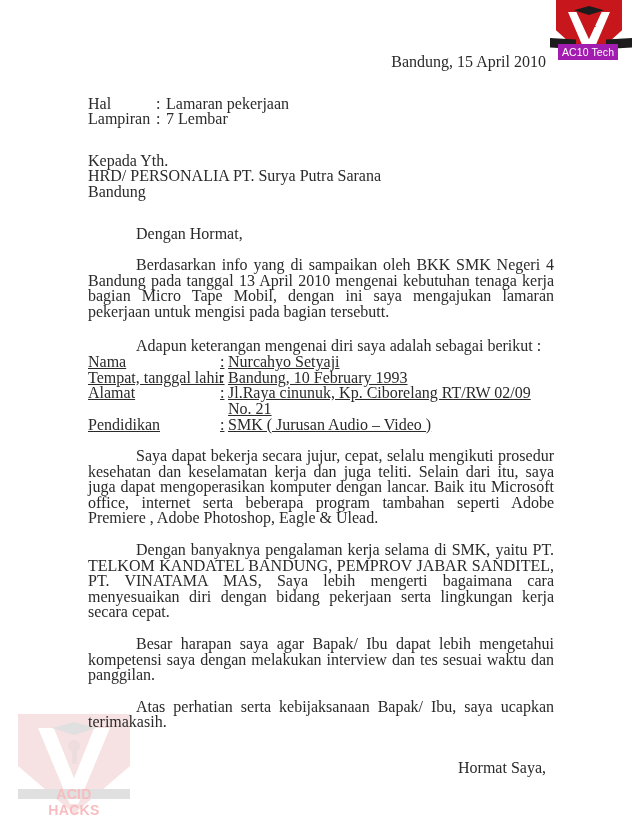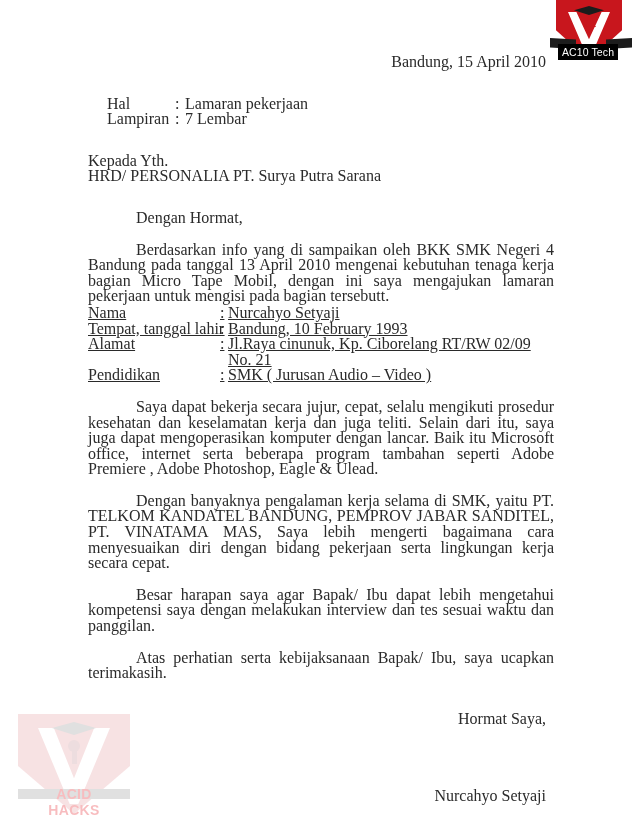--- a/index.html
+++ b/index.html
@@ -72,21 +72,21 @@
     width: 26px;
     height: 11px;
     background: #1c1c1c;
   }
   .logo-top .ribbon-l { left: 2px; clip-path: polygon(0% 0%, 100% 14%, 100% 100%, 0% 86%); }
   .logo-top .ribbon-r { left: 58px; clip-path: polygon(0% 14%, 100% 0%, 100% 86%, 0% 100%); }
   .logo-top .brand {
     position: absolute;
     top: 50px;
     left: 10px;
-    background: #000000;
+    background: #a21caf;
     color: #ffffff;
     font-family: "Liberation Sans", sans-serif;
     font-size: 10.5px;
     line-height: 14px;
     padding: 1px 4px;
     white-space: nowrap;
     letter-spacing: .1px;
   }
 
   
@@ -176,21 +176,20 @@
     line-height: 15.6px;
   }
   .dateline {
     text-align: right;
     margin-top: 54px;
     padding-right: 8px;
     white-space: nowrap;
   }
   .meta {
     margin-top: 26px;
-    margin-left: 19px;
   }
   .meta .row {
     display: flex;
     white-space: nowrap;
   }
   .meta .k { width: 68px; flex: 0 0 68px; }
   .meta .s { width: 10px; flex: 0 0 10px; }
 
   .recipient { margin-top: 26px; }
   .recipient div { white-space: nowrap; }
@@ -269,26 +268,28 @@
       <div class="row">
         <span class="k">Lampiran</span>
         <span class="s">:</span>
         <span>7 Lembar</span>
       </div>
     </div>
 
     <div class="recipient">
       <div>Kepada Yth.</div>
       <div>HRD/ PERSONALIA PT. Surya Putra Sarana</div>
+      <div>Bandung</div>
     </div>
 
     <div class="salutation">Dengan Hormat,</div>
 
     <p class="para">Berdasarkan info yang di sampaikan oleh BKK SMK Negeri 4 Bandung pada tanggal 13 April 2010 mengenai kebutuhan tenaga kerja bagian Micro Tape Mobil, dengan ini saya mengajukan lamaran pekerjaan untuk mengisi pada bagian tersebutt.</p>
 
+    <div class="bio-lead">Adapun keterangan mengenai diri saya adalah sebagai berikut :</div>
 
     <div class="bio">
       <div class="row">
         <span class="k">Nama</span>
         <span class="s">:</span>
         <span class="v">Nurcahyo Setyaji</span>
       </div>
       <div class="row">
         <span class="k">Tempat, tanggal lahir</span>
         <span class="s">:</span>

